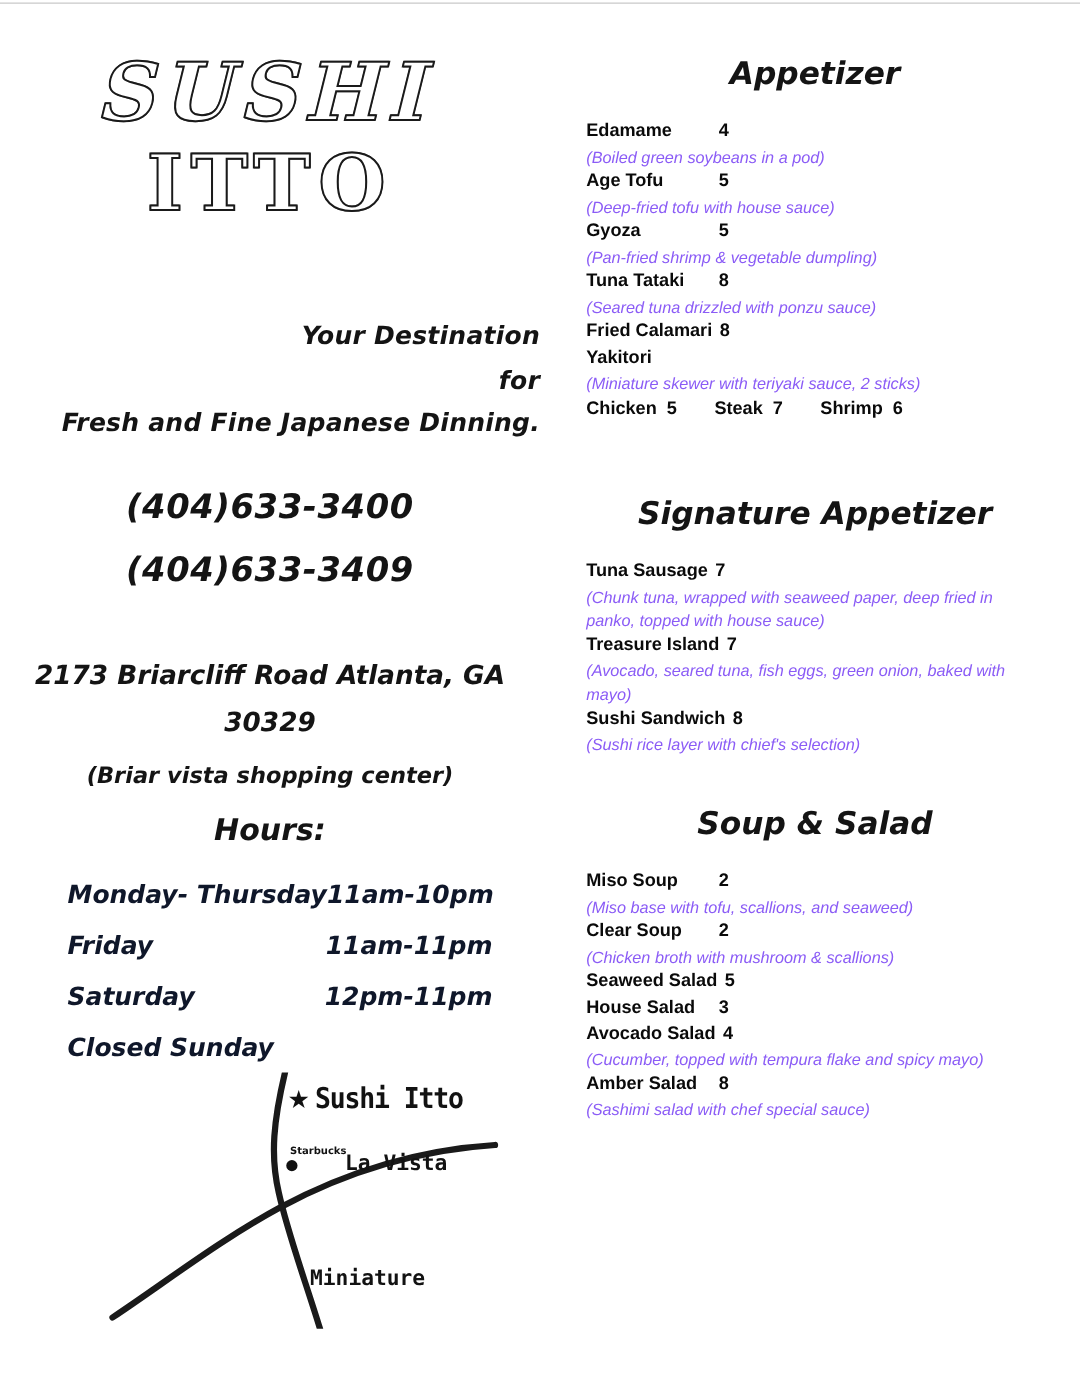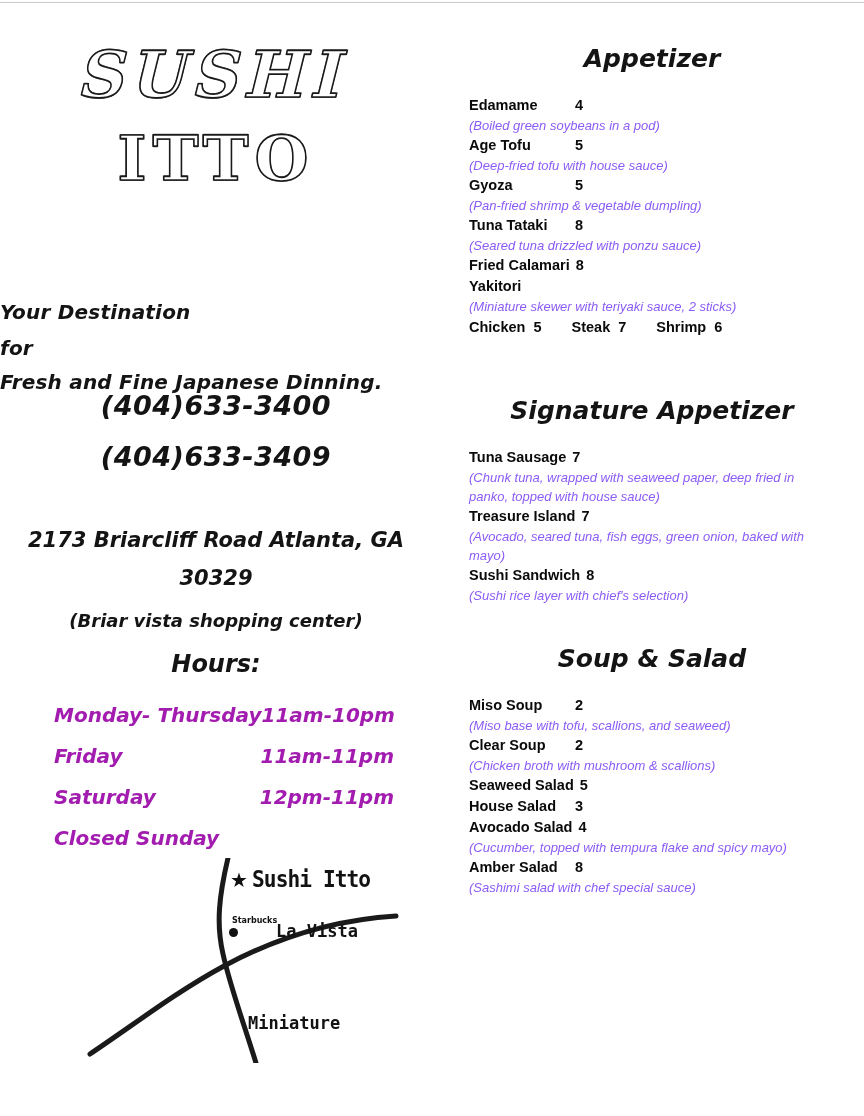--- a/index.html
+++ b/index.html
@@ -55,35 +55,34 @@
       0 0.6px 0 #555, 0 -0.6px 0 #555;
     line-height: 1.02;
   }
   .logo-line-1 {
     font-size: 64px;
     font-style: italic;
     transform: skewX(-3deg);
   }
   .logo-line-2 {
     font-size: 62px;
-    margin-top: 20px;
+    margin-top: 8px;
   }
 
   .tagline {
     position: absolute;
     left: 0;
     width: 432px;
-    text-align: left;
+    text-align: right;
     font-family: "DejaVu Sans", sans-serif;
     font-weight: 700;
     font-style: italic;
     font-size: 20px;
     letter-spacing: 0.2px;
     color: #141414;
-    margin-top: 44px;
   }
   .tag-1 { top: 256px; }
   .tag-2 { top: 292px; }
   .tag-3 { top: 326px; }
 
   .phone {
     position: absolute;
     left: 0;
     width: 432px;
     text-align: center;
@@ -130,21 +129,21 @@
     top: 700px;
     width: 340px;
   }
   .hours-row {
     display: flex;
     justify-content: space-between;
     font-family: "DejaVu Sans", sans-serif;
     font-weight: 700;
     font-style: italic;
     font-size: 20px;
-    color: #a21caf;
+    color: #0f172a;
     height: 41px;
     line-height: 30px;
     white-space: nowrap;
   }
   .hours-day { text-align: left; }
   .hours-time { text-align: right; }
 
   
   #map {
     position: absolute;

